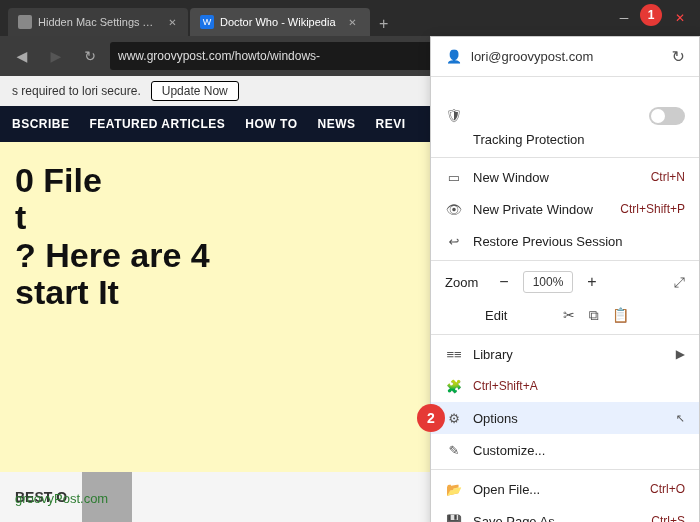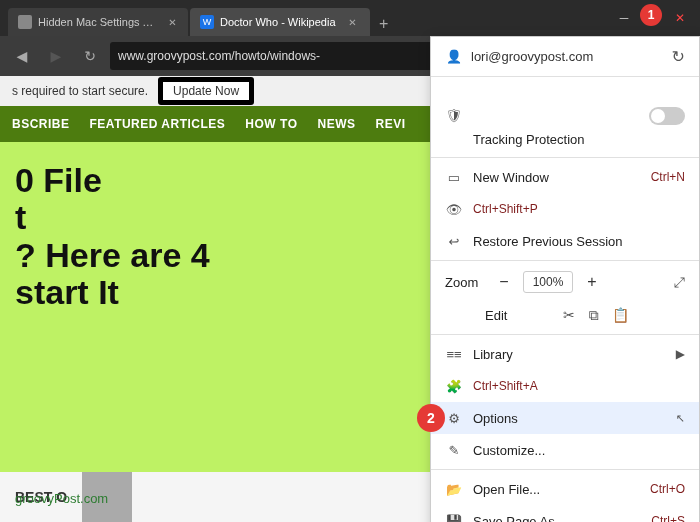--- a/index.html
+++ b/index.html
@@ -212,52 +212,52 @@
       align-items: center;
       padding: 0 12px;
       font-size: 12px;
       color: #333;
       gap: 10px;
       flex-shrink: 0;
     }
 
     .update-now-btn {
       background: #fff;
-      border: 5px solid #000000;
+      border: 1px solid #000000;
       border-radius: 3px;
       padding: 2px 10px;
       font-size: 12px;
       cursor: pointer;
       color: #333;
     }
 
     
     .site-nav {
-      background: #4d7c0f;
+      background: #0f172a;
       height: 36px;
       display: flex;
       align-items: center;
       padding: 0 12px;
       gap: 20px;
       flex-shrink: 0;
     }
 
     .site-nav-item {
       color: #fff;
       font-size: 12px;
       font-weight: bold;
       cursor: pointer;
       text-transform: uppercase;
       letter-spacing: 0.5px;
     }
 
     
     .page-content {
       flex: 1;
-      background: #bef264;
+      background: #fef9c3;
       position: relative;
       overflow: hidden;
     }
 
     .article-text {
       padding: 20px 15px;
     }
 
     .article-title {
       font-size: 34px;
@@ -594,21 +594,21 @@
       <div class="toolbar-icon">📚</div>
       <div class="toolbar-icon">🔔</div>
       <div class="toolbar-icon" style="color:#d32f2f; font-size:12px;">✦</div>
     </div>
     <div class="hamburger-btn">
       <span>≡</span>
     </div>
   </div>
 
   <div class="update-bar">
-    <span>s required to start secure.</span>
+    <span>s required to lori secure.</span>
     <button class="update-now-btn">Update Now</button>
   </div>
 
   <div class="site-nav">
     <span class="site-nav-item">BSCRIBE</span>
     <span class="site-nav-item">FEATURED ARTICLES</span>
     <span class="site-nav-item">HOW TO</span>
     <span class="site-nav-item">NEWS</span>
     <span class="site-nav-item">REVI</span>
   </div>
@@ -656,20 +656,21 @@
     <div class="menu-separator"></div>
 
     <div class="menu-item">
       <span class="menu-icon">▭</span>
       <span class="menu-item-label">New Window</span>
       <span class="menu-shortcut">Ctrl+N</span>
     </div>
 
     <div class="menu-item">
       <span class="menu-icon">👁</span>
+      <span class="menu-item-label">New Private Window</span>
       <span class="menu-shortcut">Ctrl+Shift+P</span>
     </div>
 
     <div class="menu-item">
       <span class="menu-icon">↩</span>
       <span class="menu-item-label">Restore Previous Session</span>
     </div>
 
     <div class="menu-separator"></div>
 

